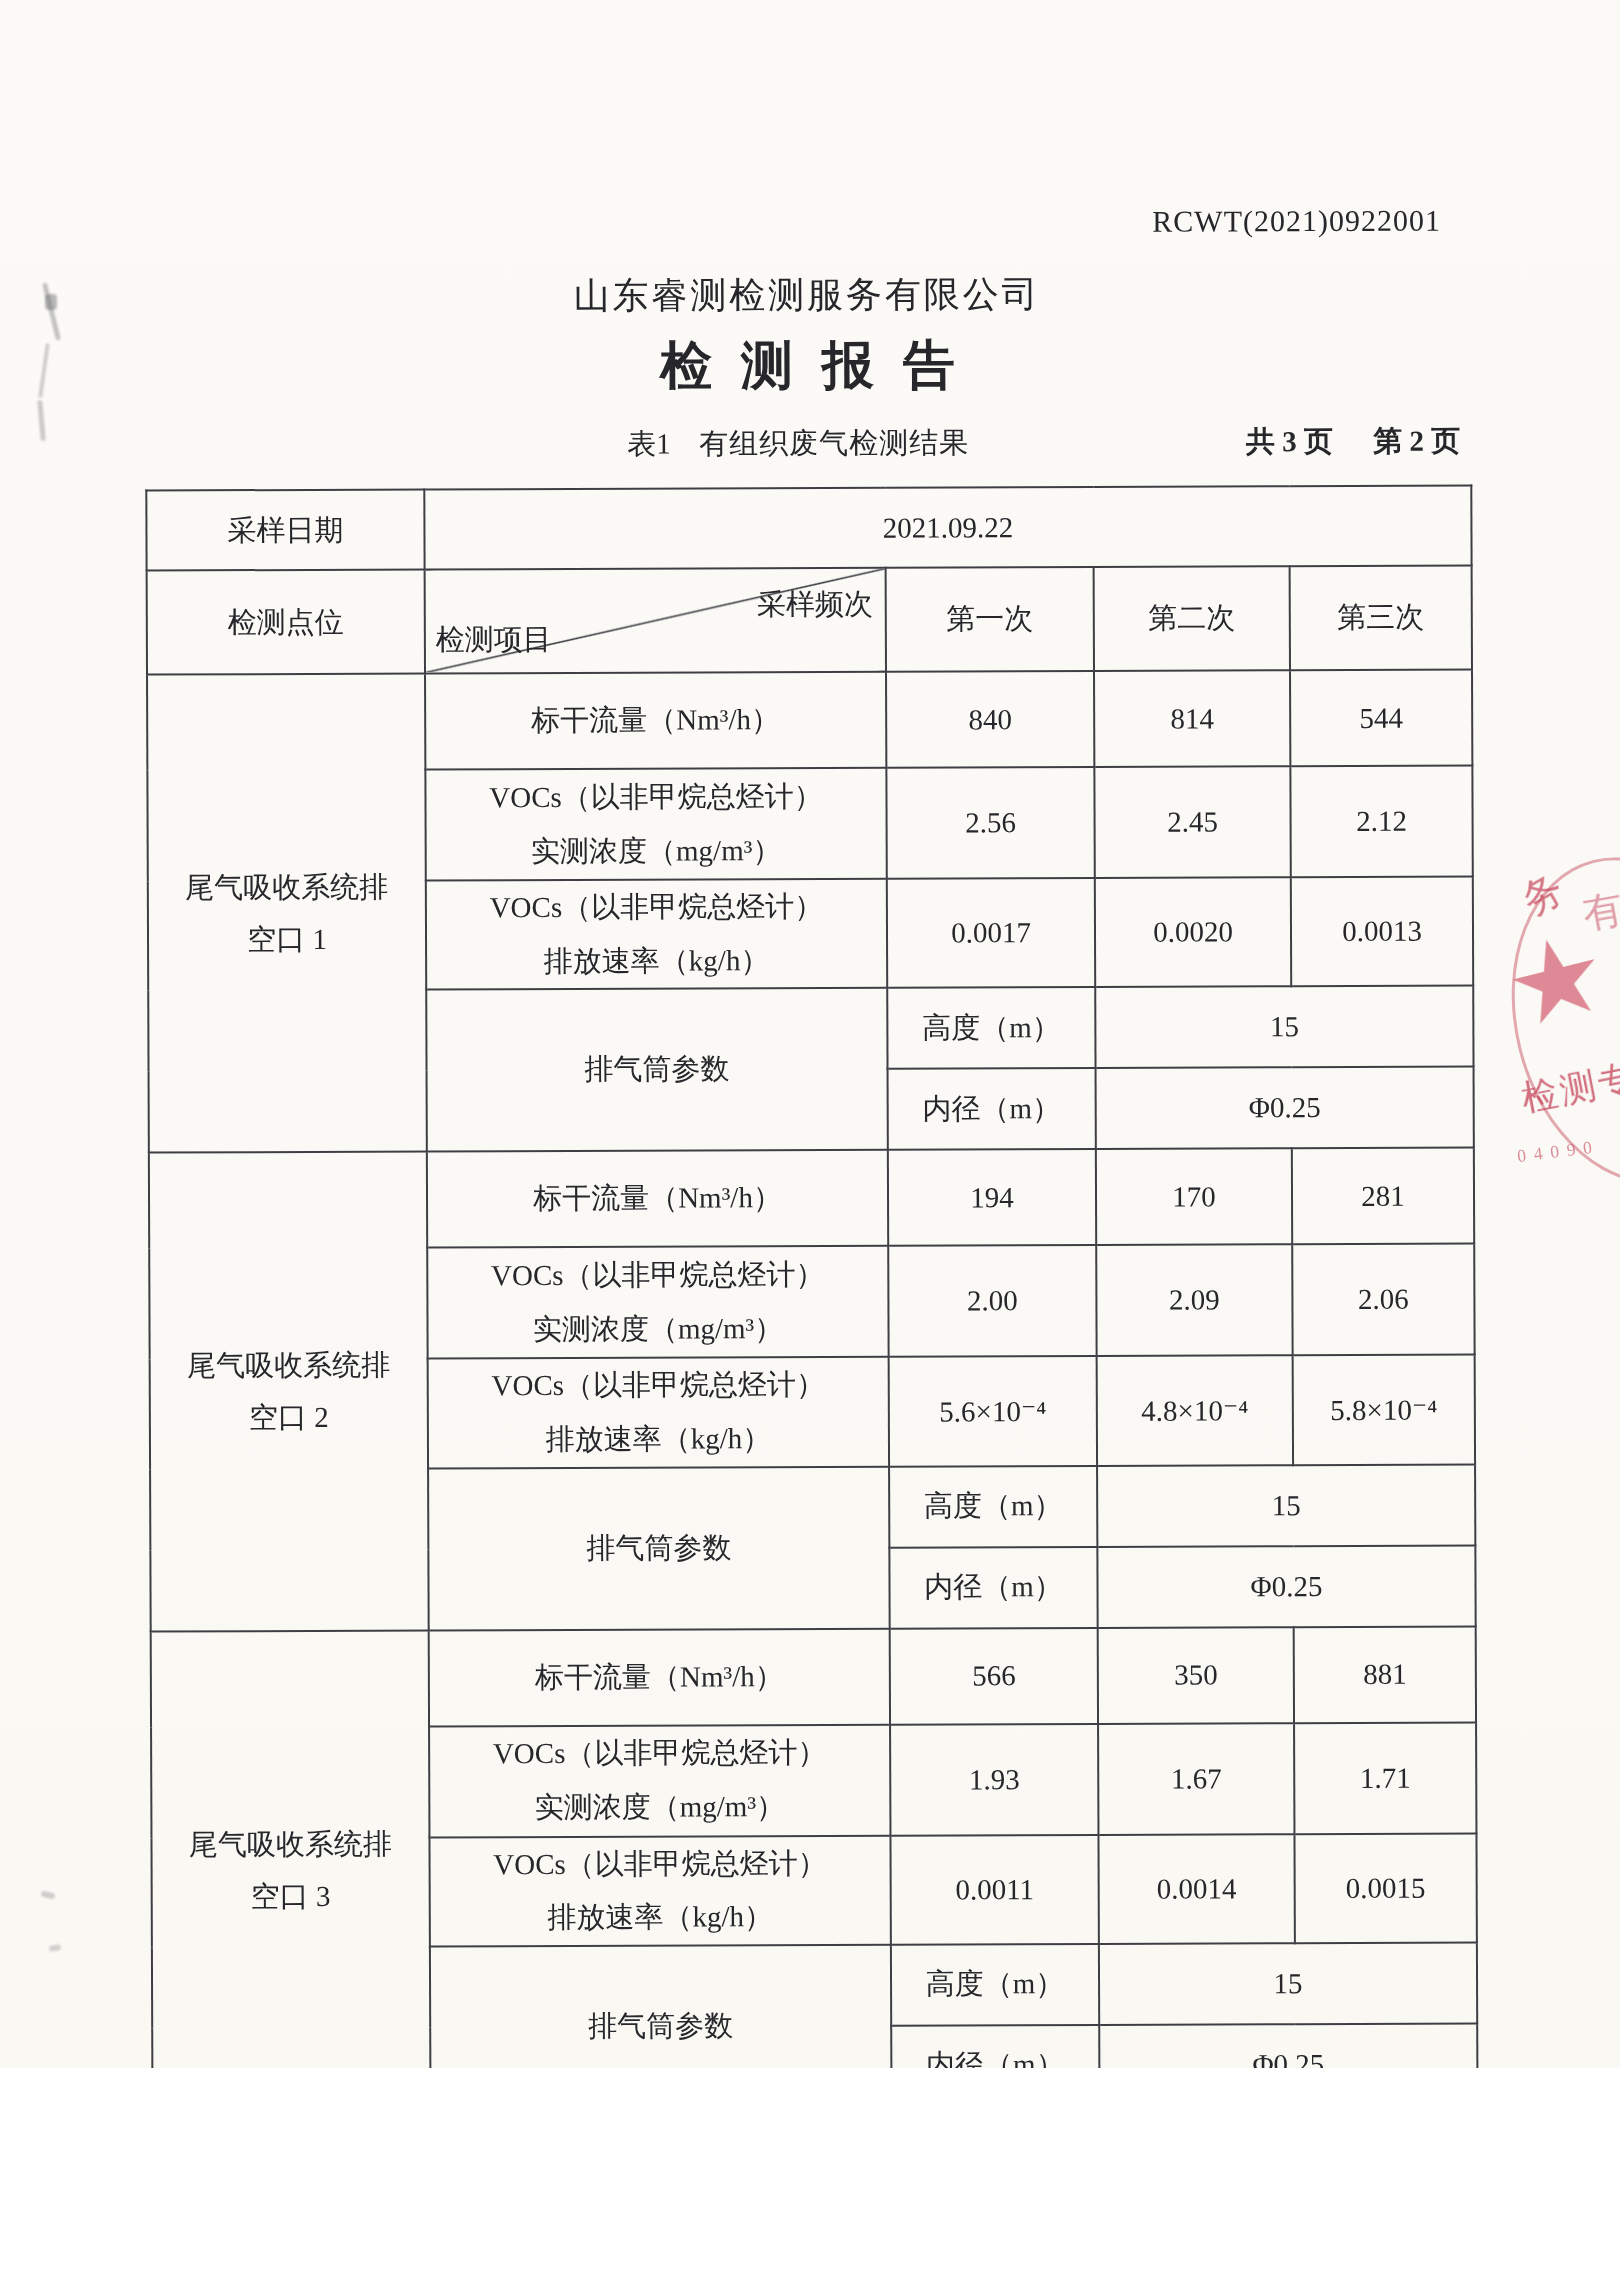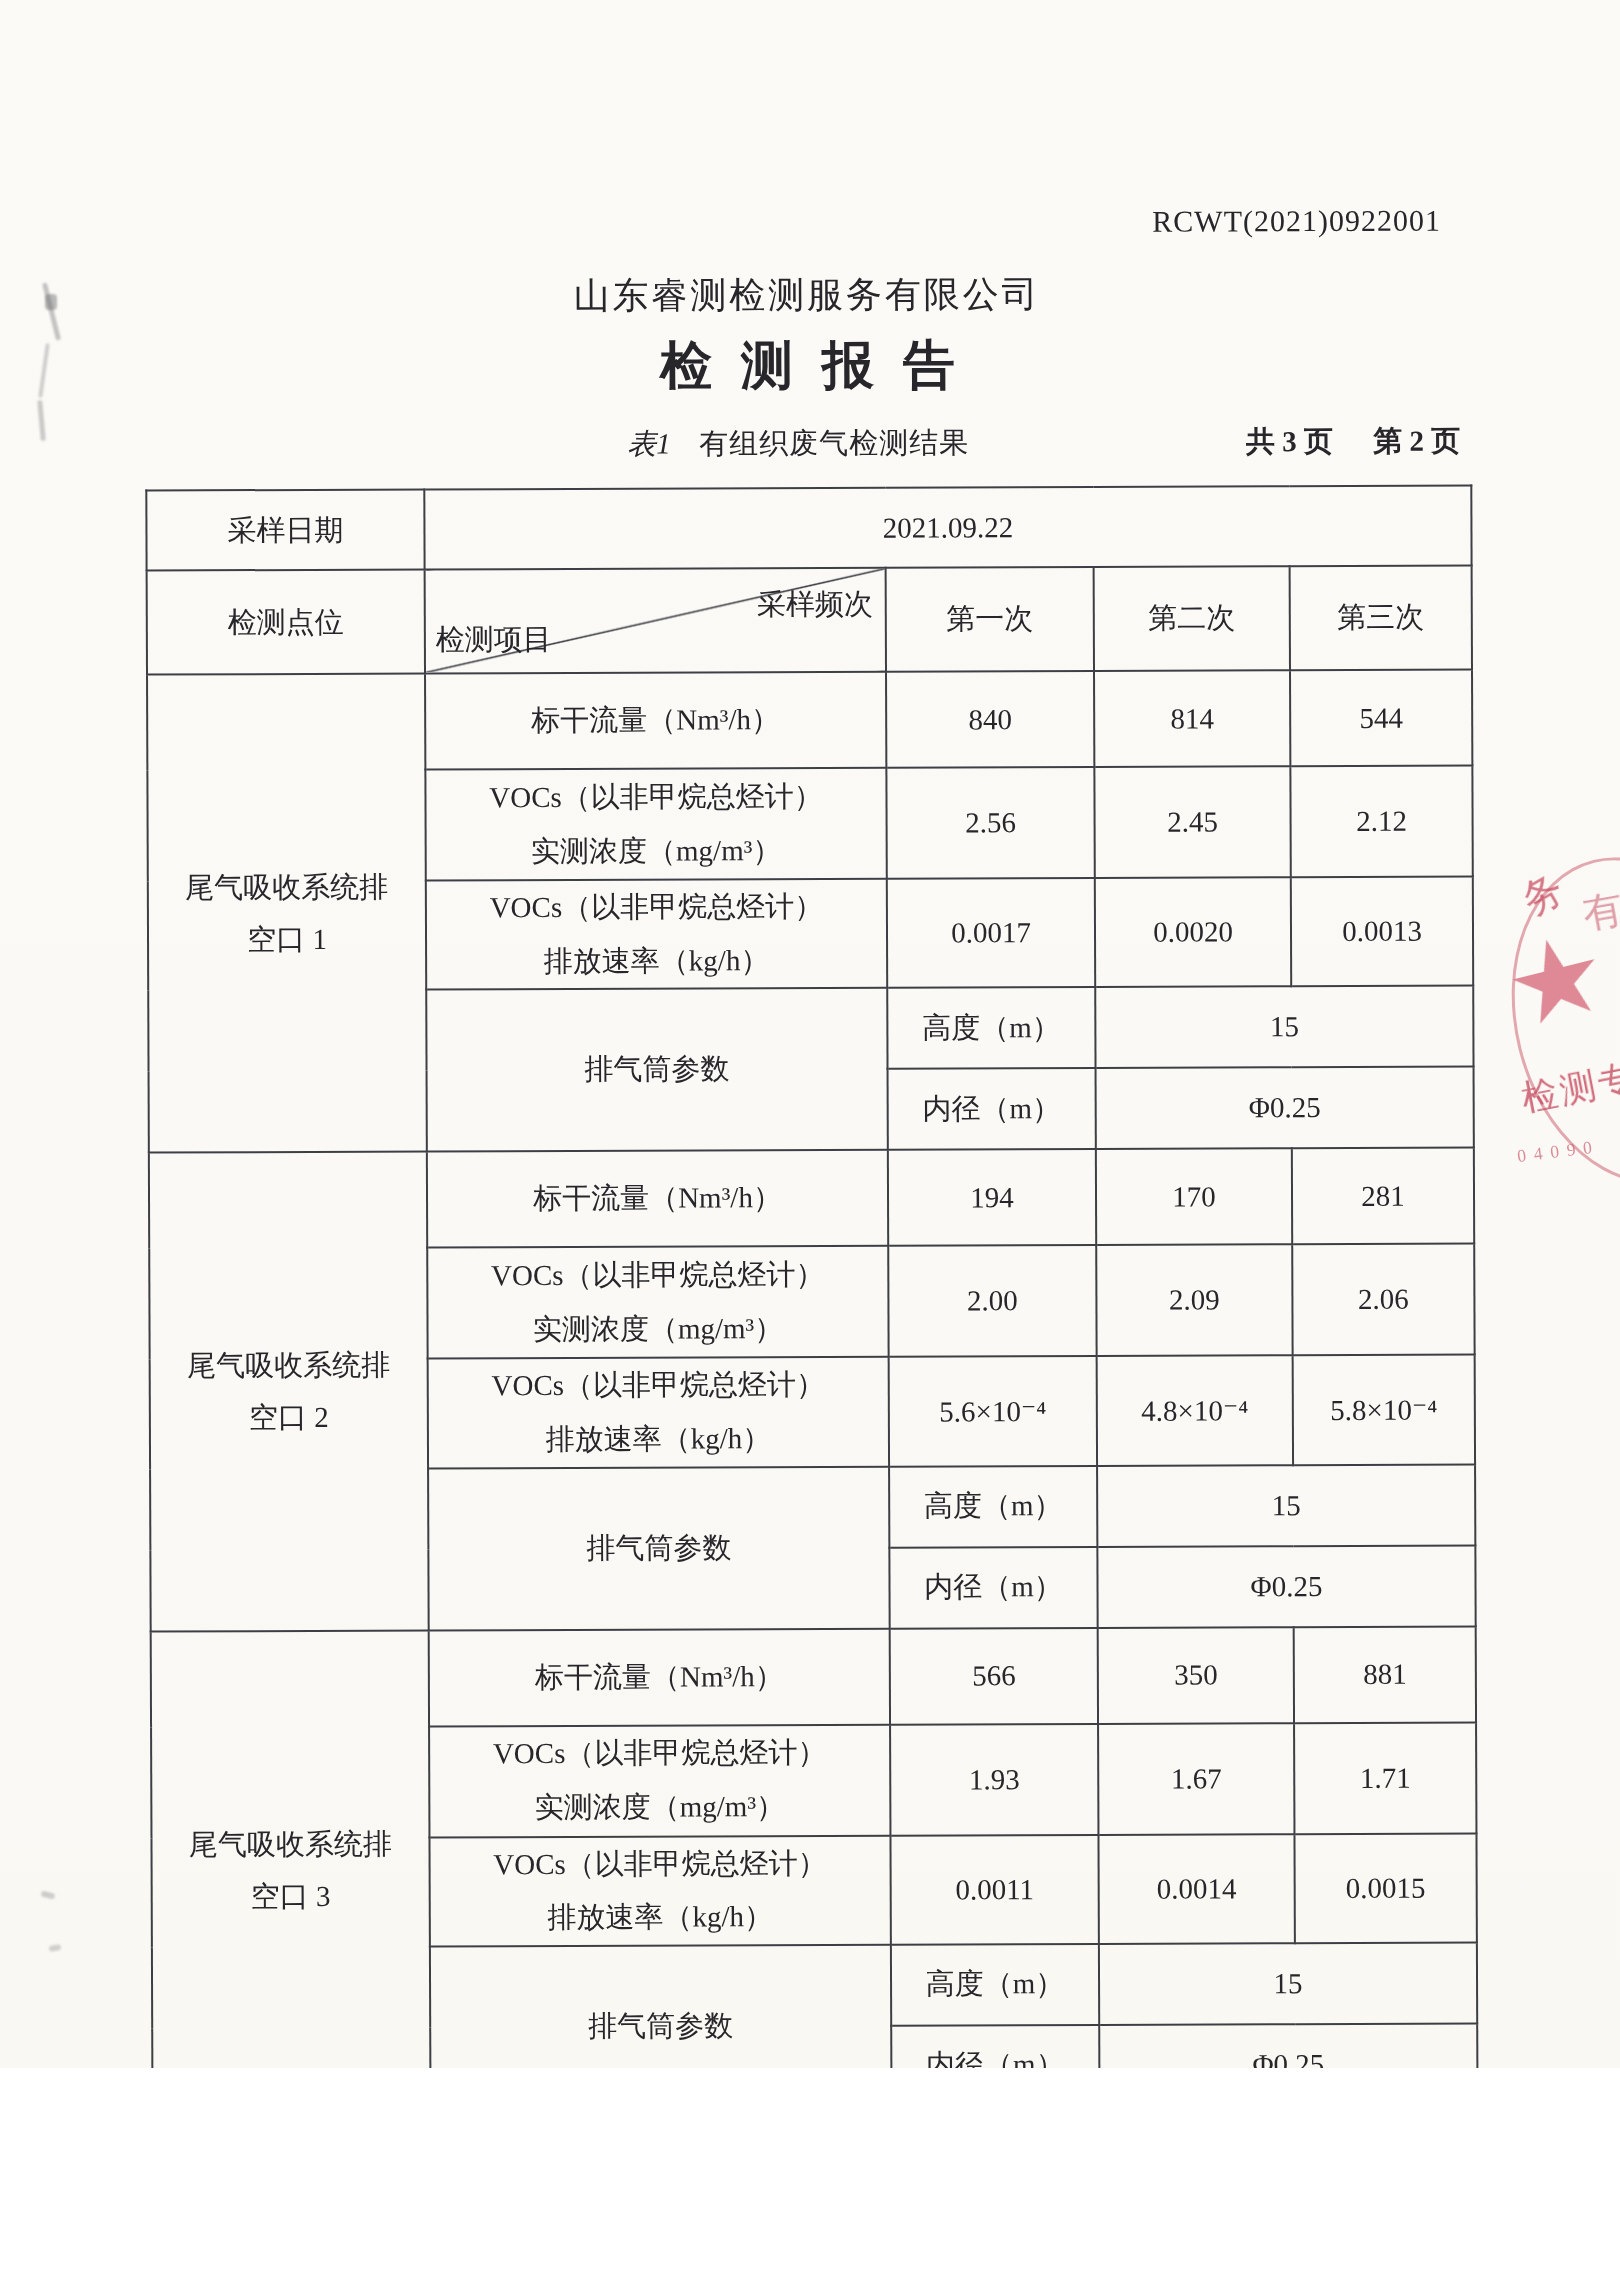--- a/index.html
+++ b/index.html
@@ -10,21 +10,21 @@
   }
   #doc-tilt{position:absolute;inset:0;transform:rotate(-0.22deg);transform-origin:50% 45%;}
 
   .report-no{position:absolute;left:1155px;top:206px;width:314px;font-size:30px;letter-spacing:1px;}
   .company{position:absolute;left:147px;top:271px;width:1325px;text-align:center;
            font-size:36px;letter-spacing:2.9px;}
   .doc-title{position:absolute;left:147px;top:331px;width:1325px;text-align:center;
            font-size:52px;font-weight:bold;letter-spacing:29px;padding-left:29px;box-sizing:border-box;}
 
   .caption{position:absolute;left:147px;top:424px;width:1325px;height:41px;font-size:29px;}
-  .caption .tbl-label{position:absolute;left:482px;top:0;font-style:italic;}
+  .caption .tbl-label{position:absolute;left:482px;top:0;}
   .caption .tbl-title{position:absolute;left:554px;top:0;letter-spacing:1px;}
   .caption .pages{position:absolute;right:9.8px;top:0;font-weight:bold;}
   .caption .pages span{margin-left:33px;}
 
   table.report{
     position:absolute;left:147px;top:487px;width:1325px;
     border-collapse:collapse;table-layout:fixed;
   }
   table.report td{
     border:2px solid #3e3f45;text-align:center;vertical-align:middle;

